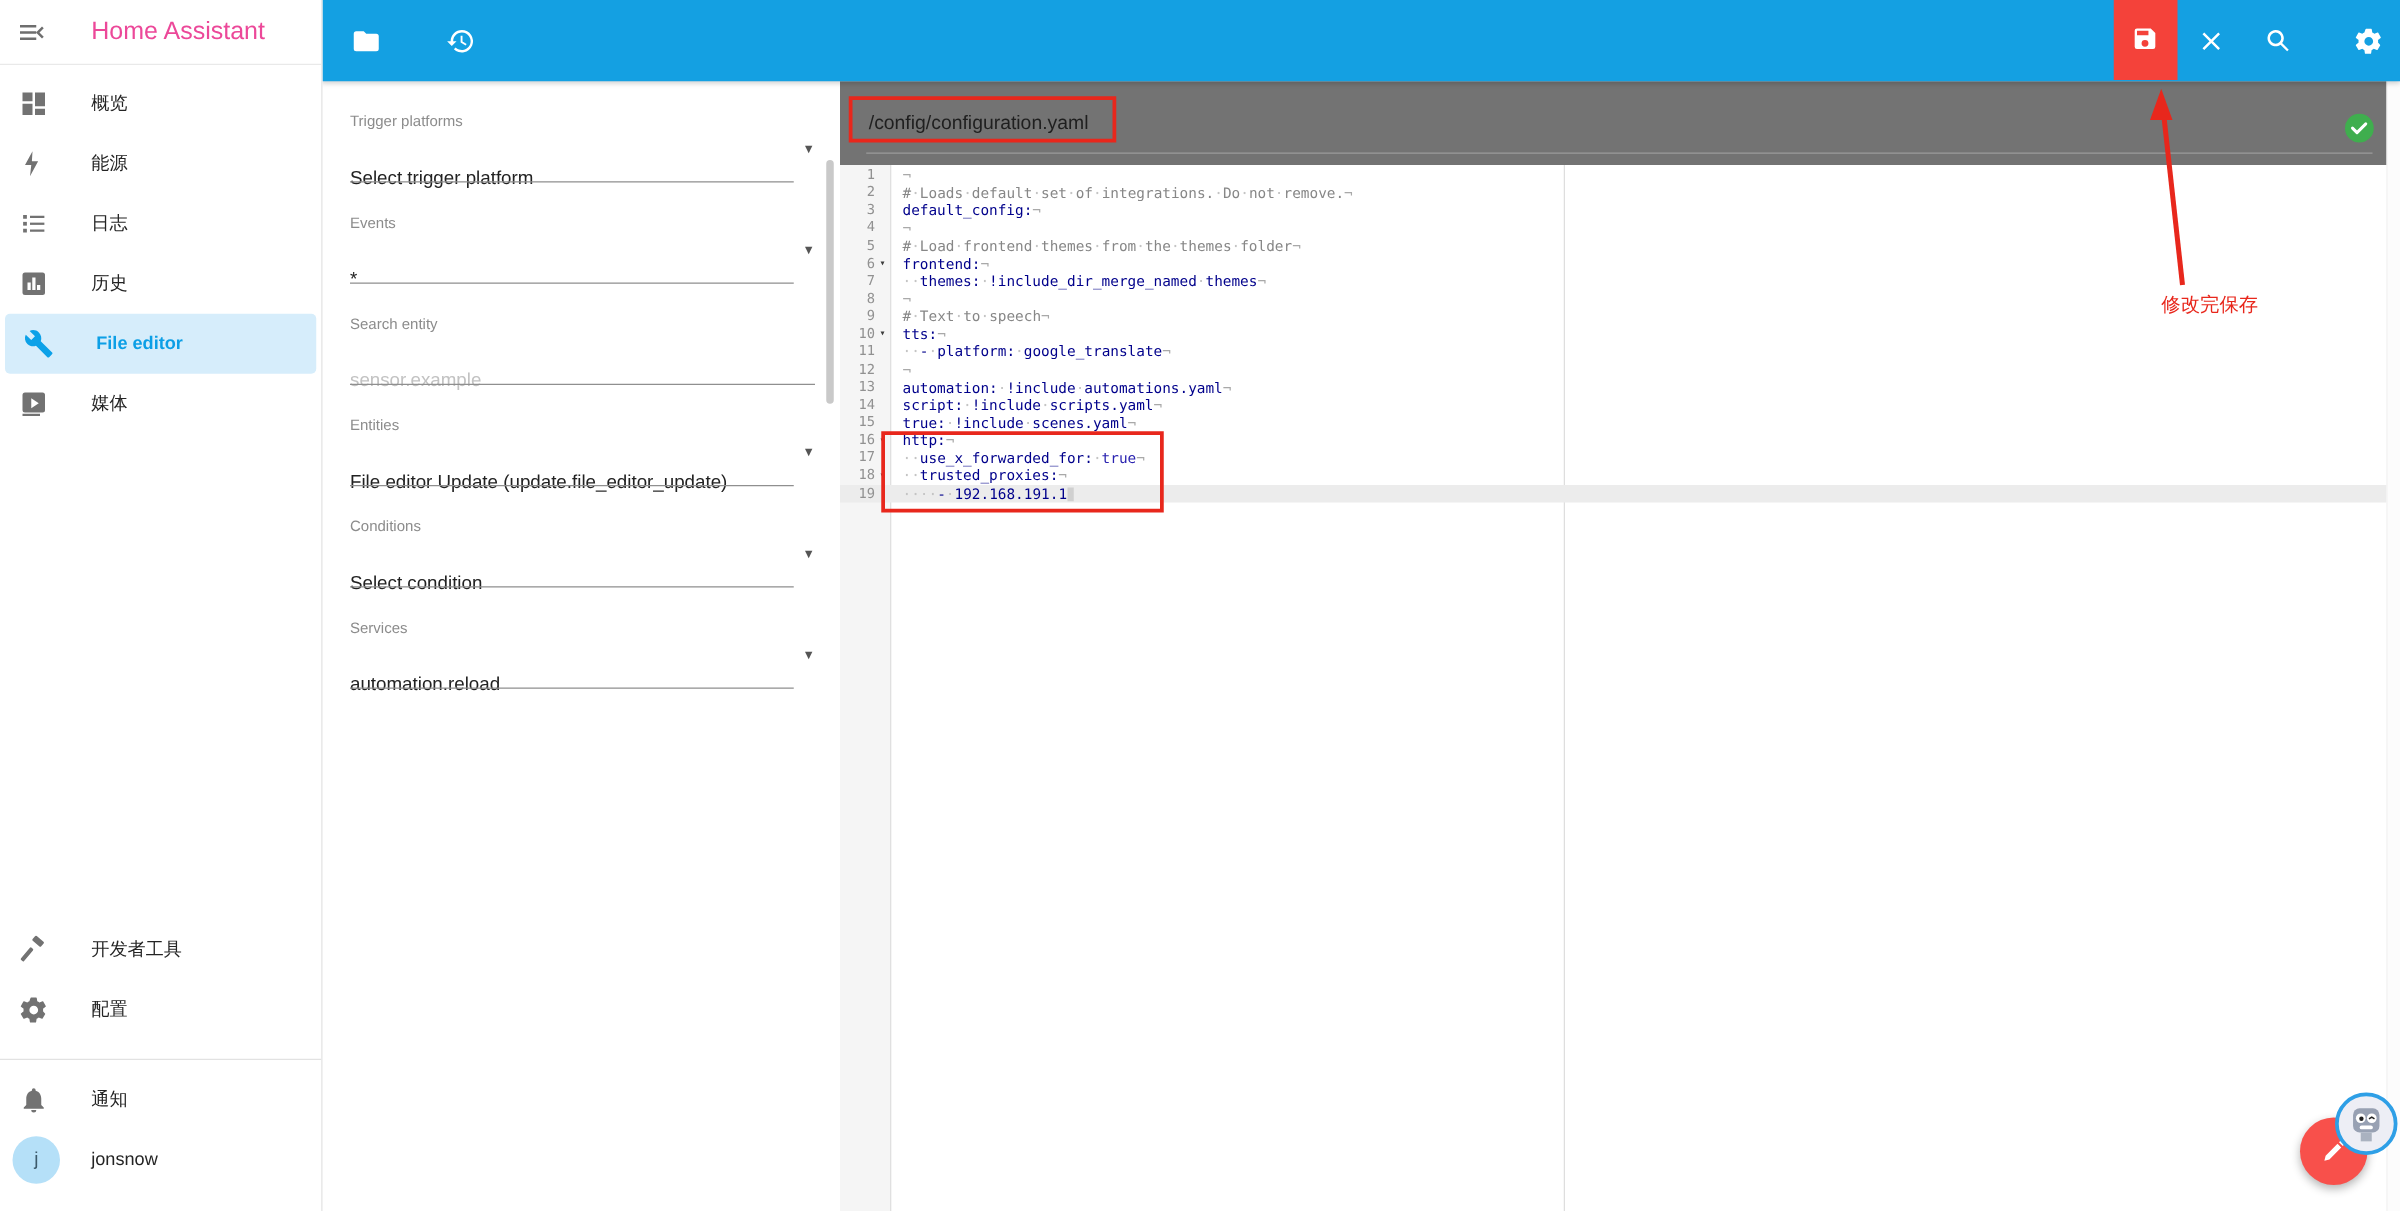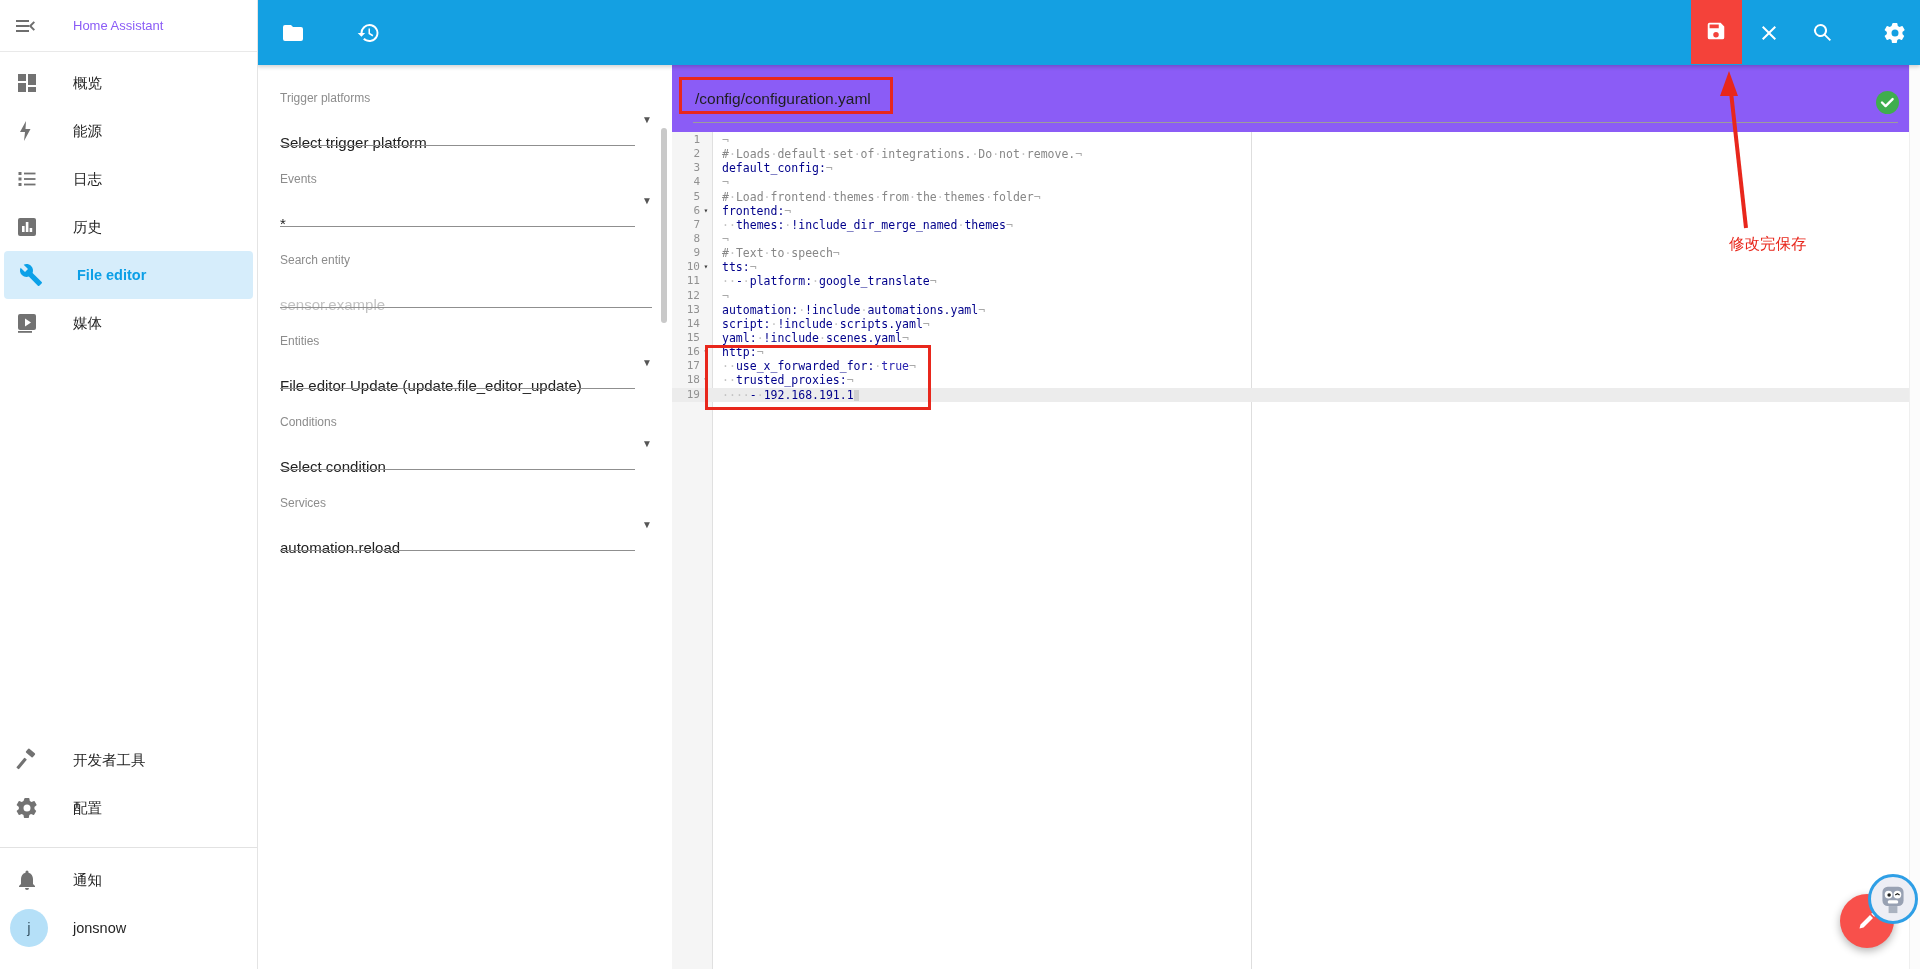--- a/index.html
+++ b/index.html
@@ -3,21 +3,21 @@
 <meta charset="utf-8">
 <style>
   html,body{margin:0;padding:0;background:#fff;}
   .app{position:relative;width:1920px;height:969px;overflow:hidden;background:#fff;
        font-family:"Liberation Sans",sans-serif;color:#212121;}
   
   .sidebar{position:absolute;left:0;top:0;width:257px;height:969px;background:#fff;
            border-right:1px solid #e4e4e4;z-index:6;}
   .sb-header{position:relative;height:51px;border-bottom:1px solid #e9e9e9;}
   .menu-btn{position:absolute;left:14px;top:14px;width:24px;height:24px;cursor:pointer;}
-  .sb-title{position:absolute;left:73px;top:0;line-height:51px;font-size:13px;color:#8b5cf6;}
+  .sb-title{position:absolute;left:73px;top:0;line-height:51px;font-size:20px;color:#ec4899;}
   .nav{position:absolute;left:0;top:59px;width:257px;}
   .sb-item{position:relative;height:48px;cursor:pointer;}
   .sb-item .ico{position:absolute;left:15px;top:12px;width:24px;height:24px;}
   .sb-item .lbl{position:absolute;left:73px;top:0;line-height:48px;font-size:14.5px;color:#242424;}
   .sb-item.active{background:#d6edfb;border-radius:4px;margin:0 4px;}
   .sb-item.active .lbl{color:#0c9fe6;font-weight:bold;}
   .sb-item.abs{position:absolute;left:0;width:257px;}
   .sb-divider{position:absolute;left:0;top:847px;width:257px;height:1px;background:#e2e2e2;}
   .avatar{position:absolute;left:10px;top:5px;width:38px;height:38px;border-radius:50%;
           background:#b5e0f8;color:#3c5a6b;text-align:center;line-height:38px;font-size:15px;}
@@ -34,21 +34,21 @@
   .f-label{font-size:12px;color:#8c8c8c;}
   .f-value{position:absolute;left:0;top:22px;font-size:15px;color:#212121;white-space:nowrap;margin-top:24px;}
   .f-value.placeholder{color:#c2c2c2;}
   .f-line{position:absolute;left:0;top:57px;width:355px;height:1px;background:#8f8f8f;}
   .f-line.wide{width:372px;}
   .f-arrow{position:absolute;left:362px;top:26px;font-size:10px;color:#555;cursor:pointer;}
   .panel-scroll{position:absolute;left:404px;top:63px;width:6px;height:195px;background:#c9c9c9;
                 border-radius:3px;}
   
   .editor{position:absolute;left:672px;top:65px;width:1237px;height:904px;background:#fff;z-index:3;}
-  .ed-header{position:absolute;left:0;top:0;width:1237px;height:67px;background:#8b5cf6;}
+  .ed-header{position:absolute;left:0;top:0;width:1237px;height:67px;background:#737373;}
   .ed-path{position:absolute;left:23px;top:25px;font-size:15.5px;color:#1f1f1f;}
   .ed-underline{position:absolute;left:21px;top:57px;width:1205px;height:1px;background:#9c9c9c;}
   .check-circle{position:absolute;left:1204px;top:26px;width:23px;height:23px;border-radius:50%;
                 background:#3fae4e;}
   .ed-body{position:absolute;left:0;top:67px;width:1237px;height:837px;}
   .gutterbg{position:absolute;left:0;top:0;width:40px;height:837px;background:#f5f5f5;
             border-right:1px solid #e0e0e0;}
   .ruler{position:absolute;left:579px;top:0;width:1px;height:837px;background:#dedede;}
   .code{position:absolute;left:0;top:1px;width:1237px;
         font-family:"DejaVu Sans Mono",monospace;font-size:11.5px;}
@@ -257,21 +257,21 @@
           <div class="cm-line"><span class="ln">5</span><span class="fold"></span><span class="codetext"><span class="c-comment">#<span class="dot">·</span>Load<span class="dot">·</span>frontend<span class="dot">·</span>themes<span class="dot">·</span>from<span class="dot">·</span>the<span class="dot">·</span>themes<span class="dot">·</span>folder</span><span class="c-eol">¬</span></span></div>
           <div class="cm-line"><span class="ln">6</span><span class="fold">▾</span><span class="codetext"><span class="c-key">frontend:</span><span class="c-eol">¬</span></span></div>
           <div class="cm-line"><span class="ln">7</span><span class="fold"></span><span class="codetext"><span class="c-ws"><span class="dot">·</span><span class="dot">·</span></span><span class="c-key">themes:</span><span class="c-ws"><span class="dot">·</span></span><span class="c-meta">!include_dir_merge_named</span><span class="c-ws"><span class="dot">·</span></span><span class="c-val">themes</span><span class="c-eol">¬</span></span></div>
           <div class="cm-line"><span class="ln">8</span><span class="fold"></span><span class="codetext"><span class="c-eol">¬</span></span></div>
           <div class="cm-line"><span class="ln">9</span><span class="fold"></span><span class="codetext"><span class="c-comment">#<span class="dot">·</span>Text<span class="dot">·</span>to<span class="dot">·</span>speech</span><span class="c-eol">¬</span></span></div>
           <div class="cm-line"><span class="ln">10</span><span class="fold">▾</span><span class="codetext"><span class="c-key">tts:</span><span class="c-eol">¬</span></span></div>
           <div class="cm-line"><span class="ln">11</span><span class="fold"></span><span class="codetext"><span class="c-ws"><span class="dot">·</span><span class="dot">·</span></span><span class="c-val">-</span><span class="c-ws"><span class="dot">·</span></span><span class="c-key">platform:</span><span class="c-ws"><span class="dot">·</span></span><span class="c-val">google_translate</span><span class="c-eol">¬</span></span></div>
           <div class="cm-line"><span class="ln">12</span><span class="fold"></span><span class="codetext"><span class="c-eol">¬</span></span></div>
           <div class="cm-line"><span class="ln">13</span><span class="fold"></span><span class="codetext"><span class="c-key">automation:</span><span class="c-ws"><span class="dot">·</span></span><span class="c-meta">!include</span><span class="c-ws"><span class="dot">·</span></span><span class="c-val">automations.yaml</span><span class="c-eol">¬</span></span></div>
           <div class="cm-line"><span class="ln">14</span><span class="fold"></span><span class="codetext"><span class="c-key">script:</span><span class="c-ws"><span class="dot">·</span></span><span class="c-meta">!include</span><span class="c-ws"><span class="dot">·</span></span><span class="c-val">scripts.yaml</span><span class="c-eol">¬</span></span></div>
-          <div class="cm-line"><span class="ln">15</span><span class="fold"></span><span class="codetext"><span class="c-key">yaml:</span><span class="c-ws"><span class="dot">·</span></span><span class="c-meta">!include</span><span class="c-ws"><span class="dot">·</span></span><span class="c-val">scenes.yaml</span><span class="c-eol">¬</span></span></div>
+          <div class="cm-line"><span class="ln">15</span><span class="fold"></span><span class="codetext"><span class="c-key">true:</span><span class="c-ws"><span class="dot">·</span></span><span class="c-meta">!include</span><span class="c-ws"><span class="dot">·</span></span><span class="c-val">scenes.yaml</span><span class="c-eol">¬</span></span></div>
           <div class="cm-line"><span class="ln">16</span><span class="fold">▾</span><span class="codetext"><span class="c-key">http:</span><span class="c-eol">¬</span></span></div>
           <div class="cm-line"><span class="ln">17</span><span class="fold"></span><span class="codetext"><span class="c-ws"><span class="dot">·</span><span class="dot">·</span></span><span class="c-key">use_x_forwarded_for:</span><span class="c-ws"><span class="dot">·</span></span><span class="c-atom">true</span><span class="c-eol">¬</span></span></div>
           <div class="cm-line"><span class="ln">18</span><span class="fold">▾</span><span class="codetext"><span class="c-ws"><span class="dot">·</span><span class="dot">·</span></span><span class="c-key">trusted_proxies:</span><span class="c-eol">¬</span></span></div>
           <div class="cm-line active"><span class="ln">19</span><span class="fold"></span><span class="codetext"><span class="c-ws"><span class="dot">·</span><span class="dot">·</span><span class="dot">·</span><span class="dot">·</span></span><span class="c-val">-</span><span class="c-ws"><span class="dot">·</span></span><span class="c-val">192.168.191.1</span><span class="cursor"></span></span></div>
         </div>
     </div>
   </div>
   <div class="page-scroll"></div>
 
   <div class="anno-box path"></div>

